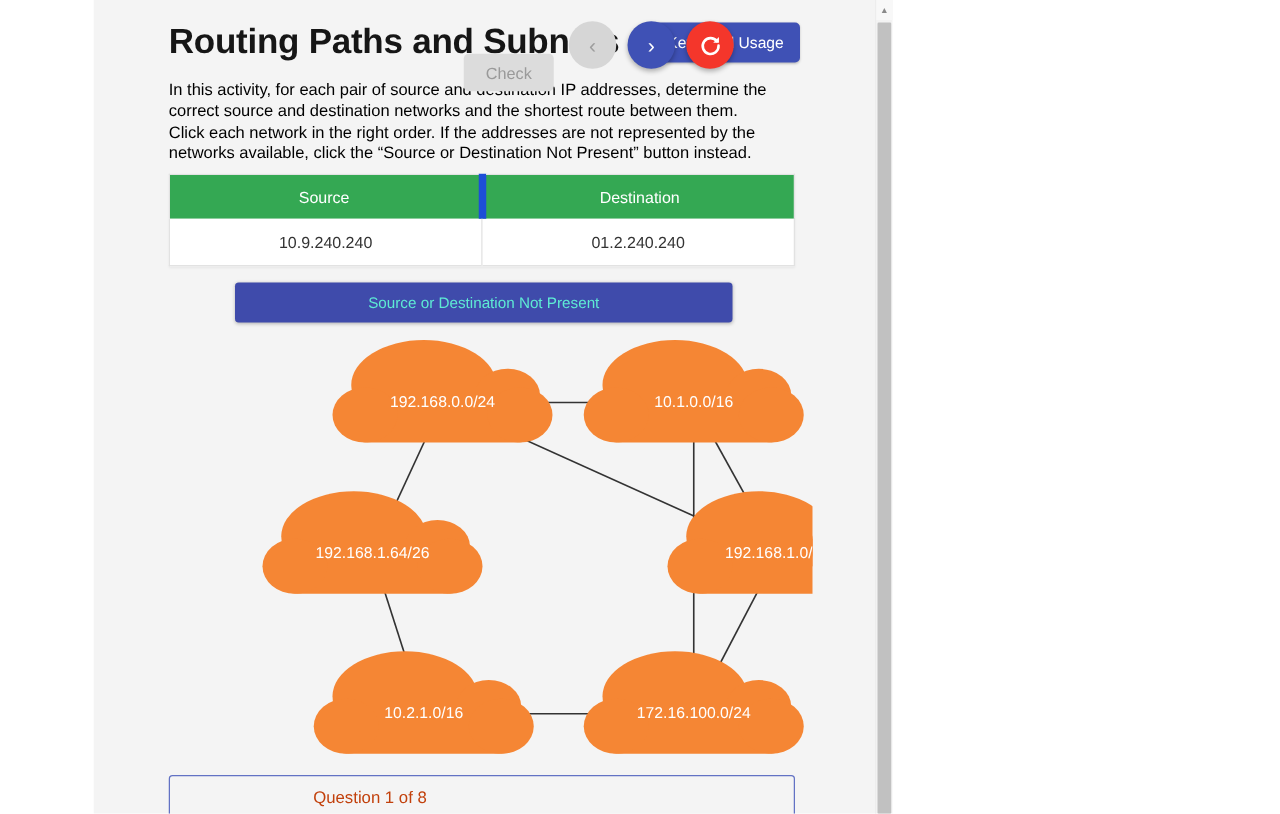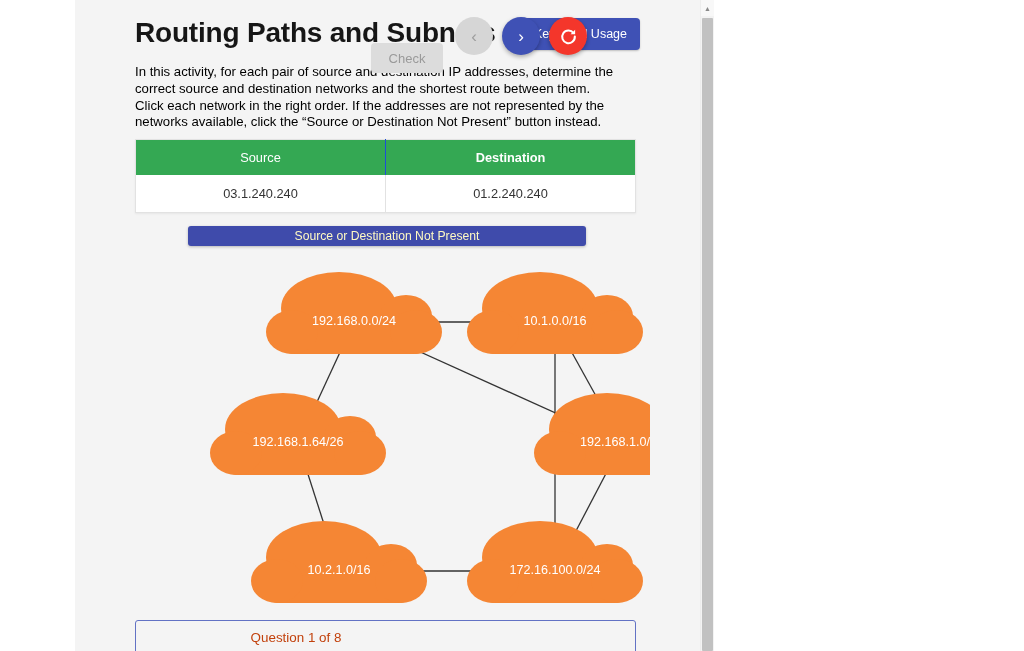--- a/index.html
+++ b/index.html
@@ -93,42 +93,42 @@
     border: 1px solid #e2e2e2;
     box-shadow: 0 1px 2px rgba(0,0,0,0.06);
   }
   .addr-table th {
     background: #34a853;
     color: #ffffff;
     font-size: 12.8px;
     font-weight: normal;
     padding: 10px 4px;
     text-align: center;
-    border-right: 1px solid #1d4ed8;
-  }
-  .addr-table th:last-child { border-right: none; font-weight: bold; }
+    border-right: 6px solid #1d4ed8;
+  }
+  .addr-table th:last-child { border-right: none; }
   .addr-table td {
     font-size: 12.8px;
     color: #333333;
     padding: 11px 4px;
     text-align: center;
     border-right: 1px solid #e2e2e2;
     background: #ffffff;
   }
   .addr-table td:last-child { border-right: none; }
 
   
   .notpresent-btn {
     position: absolute;
     left: 113px;
     top: 226px;
     width: 398px;
-    height: 20px;
+    height: 32px;
     background: #3f4bab;
-    color: #fef9c3;
+    color: #5eead4;
     border: none;
     border-radius: 3px;
     font-size: 12.2px;
     font-family: "Liberation Sans", sans-serif;
     cursor: pointer;
     box-shadow: 0 1px 3px rgba(0,0,0,0.25);
   }
 
   
   .diagram {
@@ -261,21 +261,21 @@
 
       <table class="addr-table">
         <thead>
           <tr>
             <th>Source</th>
             <th>Destination</th>
           </tr>
         </thead>
         <tbody>
           <tr>
-            <td>03.1.240.240</td>
+            <td>10.9.240.240</td>
             <td>01.2.240.240</td>
           </tr>
         </tbody>
       </table>
 
       <button class="notpresent-btn">Source or Destination Not Present</button>
 
       <div class="diagram">
         <svg width="520" height="345" viewBox="0 0 520 345" xmlns="http://www.w3.org/2000/svg">
           <defs>

